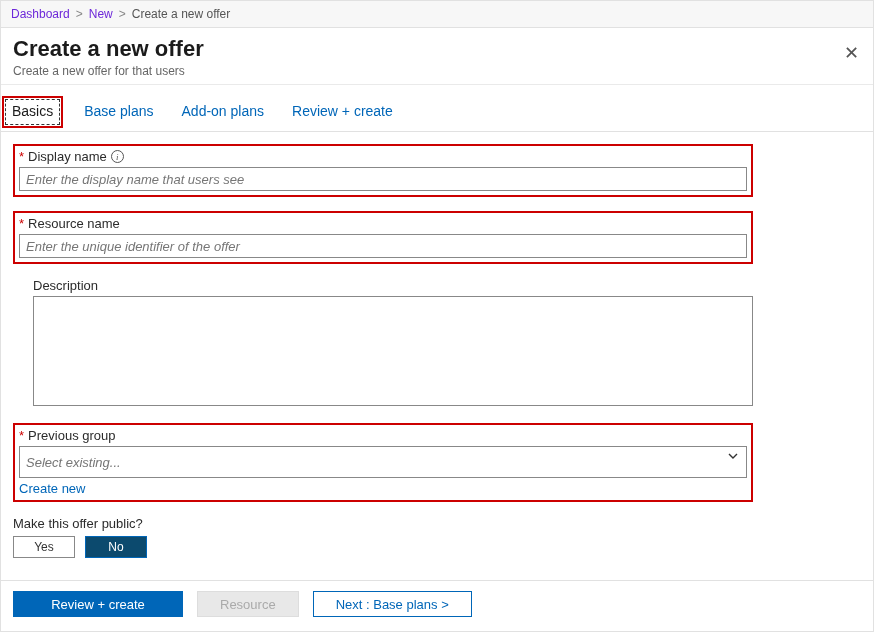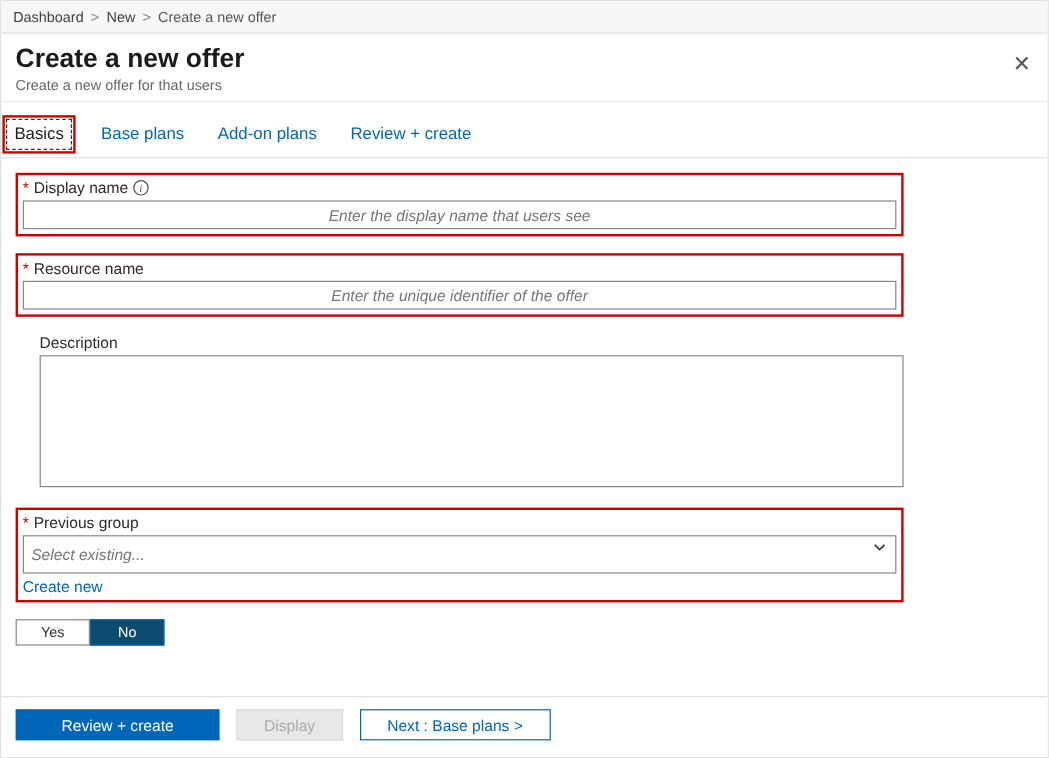--- a/index.html
+++ b/index.html
@@ -1,42 +1,42 @@
 <!DOCTYPE html>
 <html><head>
 <meta charset="utf-8">
 <style>
 * { box-sizing: border-box; margin: 0; padding: 0; font-family: "Segoe UI", Arial, sans-serif; }
 body { width: 874px; height: 632px; background: #fff; color: #323130; font-size: 13px; position: relative; border: 1px solid #e1e1e1; }
 .breadcrumb { padding: 6px 10px; border-bottom: 1px solid #e1e1e1; background: #f7f7f7; display: flex; align-items: center; gap: 6px; font-size: 12px; }
-.breadcrumb a { color: #404040; text-decoration: none; }
+.breadcrumb a { color: #6d28d9; text-decoration: none; }
 .breadcrumb .sep { color: #888; }
 .breadcrumb .current { color: #555; }
 .header { padding: 8px 12px 6px; border-bottom: 1px solid #eaeaea; position: relative; }
 .header h1 { font-size: 22px; font-weight: 600; color: #1b1b1b; }
 .header .subtitle { font-size: 12px; color: #666; margin-top: 2px; }
 .close-btn { position: absolute; right: 14px; top: 14px; font-size: 18px; cursor: pointer; color: #555; background: none; border: none; }
 .tabs { display: flex; gap: 20px; padding: 14px 4px 6px; border-bottom: 1px solid #e1e1e1; font-size: 14px; }
 .tab { color: #0066b8; cursor: pointer; padding: 4px 4px 6px; }
 .tab.active { color: #1b1b1b; border: 1px dashed #333; outline: 2px solid #cc0000; outline-offset: 1px; padding: 3px 6px 3px; }
 .form { padding: 12px 12px 16px; }
 .field-group { margin-bottom: 14px; max-width: 740px; padding-left: 20px; }
 .highlight { border: 2px solid #cc0000; padding: 3px 4px 4px; }
 .field-label { font-size: 13px; color: #2b2b2b; display: flex; align-items: center; gap: 4px; margin-bottom: 3px; }
 .req { color: #cc0000; }
 .info-icon { display: inline-flex; align-items: center; justify-content: center; width: 13px; height: 13px; border: 1px solid #555; border-radius: 50%; font-size: 9px; font-style: italic; color: #555; font-family: serif; }
-.text-input { width: 100%; height: 24px; padding: 2px 6px; border: 1px solid #888; font-size: 13px; font-style: italic; color: #666; text-align: center; }
+.text-input { width: 100%; height: 24px; padding: 2px 6px; border: 1px solid #888; font-size: 13px; font-style: italic; color: #666; }
 .text-input::placeholder { color: #767676; font-style: italic; }
 textarea.text-input { height: 110px; resize: none; font-style: normal; }
 .select-wrap { position: relative; }
 .select-input { width: 100%; height: 24px; padding: 15px 6px; border: 1px solid #888; font-size: 13px; color: #666; font-style: italic; background: #fff; appearance: none; }
 .chevron { position: absolute; right: 8px; top: 4px; pointer-events: none; }
 .link { color: #0066b8; font-size: 13px; text-decoration: none; cursor: pointer; display: inline-block; margin-top: 3px; }
 .toggle-group { margin-top: 10px; }
-.toggle-row { display: flex; margin-top: 5px; }
+.toggle-row { display: flex; margin-top: 5px; gap: 10px; }
 .toggle-btn { width: 62px; height: 22px; border: 1px solid #888; background: #fff; color: #333; font-size: 12px; cursor: pointer; display: flex; align-items: center; justify-content: center; }
 .toggle-btn.selected { background: #0c4a6e; color: #fff; border-color: #0066b8; }
 .footer { position: absolute; bottom: 0; left: 0; right: 0; padding: 10px 12px 14px; border-top: 1px solid #e1e1e1; display: flex; gap: 14px; background: #fff; }
 .btn { height: 26px; padding: 0 22px; font-size: 13px; border: 1px solid transparent; cursor: pointer; display: inline-flex; align-items: center; }
 .btn-primary { background: #0066b8; color: #fff; min-width: 170px; justify-content: center; }
 .btn-disabled { background: #e8e8e8; color: #aaa; border-color: #ddd; cursor: default; }
 .btn-outline { background: #fff; color: #0066b8; border: 1px solid #0066b8; }
 </style>
 </head>
 <body>
@@ -100,25 +100,28 @@
       <span class="chevron">
         <svg width="12" height="12" viewBox="0 0 12 12">
             <path d="M2 4 L6 8 L10 4" stroke="#333" stroke-width="1.4" fill="none"></path>
           </svg>
       </span>
     </div>
     <a class="link">Create new</a>
   </div>
 
   <div class="toggle-group">
+    <div class="field-label">
+      <span>Make this offer public?</span>
+    </div>
     <div class="toggle-row">
       <div class="toggle-btn">Yes</div>
       <div class="toggle-btn selected">No</div>
     </div>
   </div>
 
 </div>
 
 <div class="footer">
   <button class="btn btn-primary">Review + create</button>
-  <button class="btn btn-disabled">Display</button>
+  <button class="btn btn-disabled">Resource</button>
   <button class="btn btn-outline">Next : Base plans &gt;</button>
 </div>
 
 </body></html>

